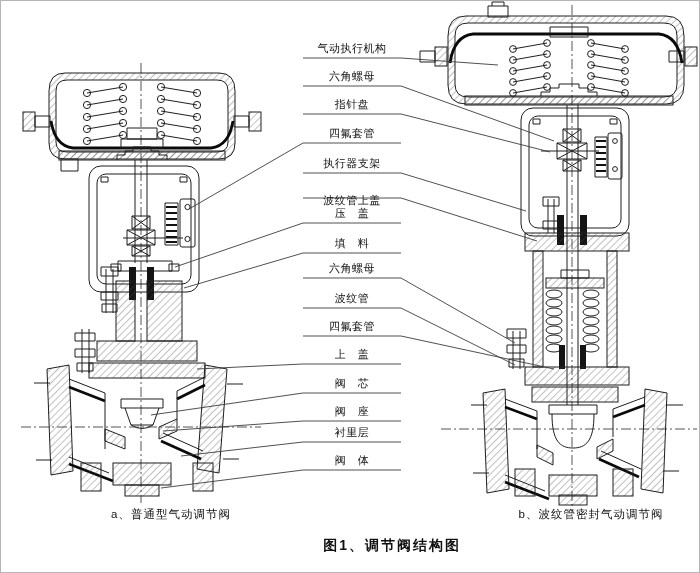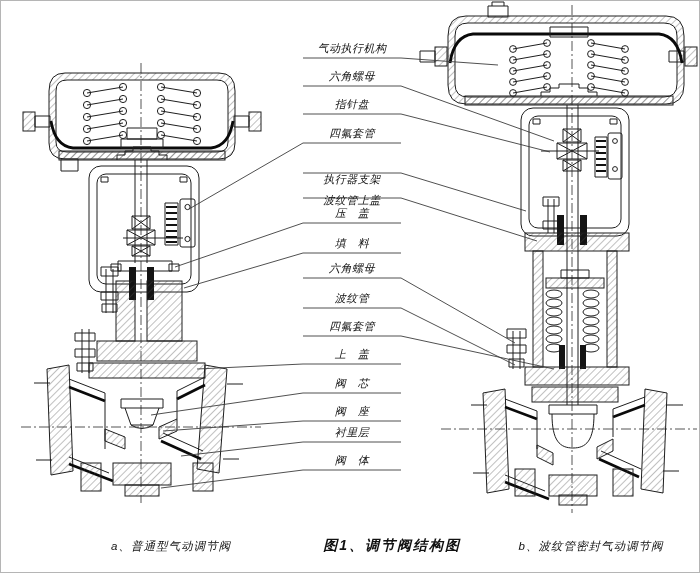--- a/index.html
+++ b/index.html
@@ -1,33 +1,33 @@
 <!DOCTYPE html>
 <html><head>
 <meta charset="utf-8">
 <style>
   html,body{margin:0;padding:0;background:#fff;}
   #stage{
     position:relative;width:698px;height:571px;background:#ffffff;
     border:1px solid #b5b5b5;overflow:hidden;
-    font-family:"Liberation Sans","DejaVu Sans",sans-serif;color:#111;font-style:italic;
+    font-family:"Liberation Sans","DejaVu Sans",sans-serif;color:#111;
   }
   #drawing{position:absolute;left:0;top:0;}
   .ln{fill:none;stroke:#1e1e1e;stroke-width:1;stroke-linejoin:round;}
   .thk{fill:none;stroke:#0a0a0a;stroke-width:2.8;stroke-linejoin:round;}
   .h{fill:url(#hp);stroke:#1e1e1e;stroke-width:1;}
   .blk{fill:#141414;stroke:none;}
   .cl{fill:none;stroke:#2a2a2a;stroke-width:.8;stroke-dasharray:10 3 2 3;}
   .ldr{fill:none;stroke:#3c3c3c;stroke-width:.9;}
   .tick{fill:none;stroke:#1e1e1e;stroke-width:1;}
   .lbl{
     position:absolute;left:302px;width:98px;height:15px;line-height:15px;
     text-align:center;font-size:11px;letter-spacing:.5px;white-space:nowrap;
   }
-  .cap{position:absolute;font-size:11.5px;letter-spacing:1px;text-align:center;margin-top:32px;}
+  .cap{position:absolute;font-size:11.5px;letter-spacing:1px;text-align:center;}
   .ttl{position:absolute;font-size:14px;font-weight:bold;letter-spacing:2px;text-align:right;}
 </style>
 </head>
 <body>
 
 <div id="stage">
 
 <svg id="drawing" width="698" height="571" viewBox="0 0 698 571">
   <defs>
     <pattern id="hp" patternUnits="userSpaceOnUse" width="5" height="5" patternTransform="rotate(45)">
@@ -329,21 +329,21 @@
     <path class="ldr" d="M400,420 H302 L162,430"></path>
     <path class="ldr" d="M400,441 H302 L180,455"></path>
     <path class="ldr" d="M400,469 H302 L160,487"></path>
   </g>
 </svg>
 
 <div class="lbl" style="top:40px">气动执行机构</div>
 <div class="lbl" style="top:68px">六角螺母</div>
 <div class="lbl" style="top:96px">指针盘</div>
 <div class="lbl" style="top:125px">四氟套管</div>
-<div class="lbl" style="top:171px">执行器支架</div>
+<div class="lbl" style="top:155px">执行器支架</div>
 <div class="lbl" style="top:192px">波纹管上盖</div>
 <div class="lbl" style="top:205px">压　盖</div>
 <div class="lbl" style="top:235px">填　料</div>
 <div class="lbl" style="top:260px">六角螺母</div>
 <div class="lbl" style="top:290px">波纹管</div>
 <div class="lbl" style="top:318px">四氟套管</div>
 <div class="lbl" style="top:346px">上　盖</div>
 <div class="lbl" style="top:375px">阀　芯</div>
 <div class="lbl" style="top:403px">阀　座</div>
 <div class="lbl" style="top:424px">衬里层</div>

